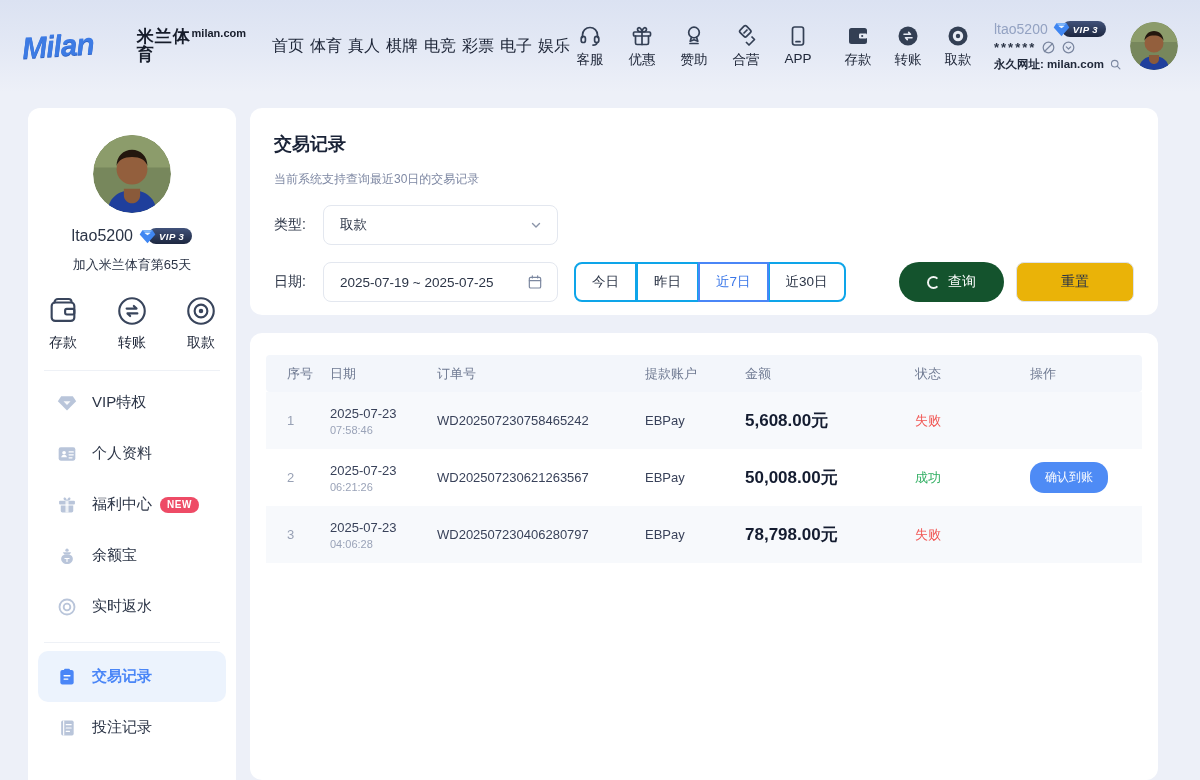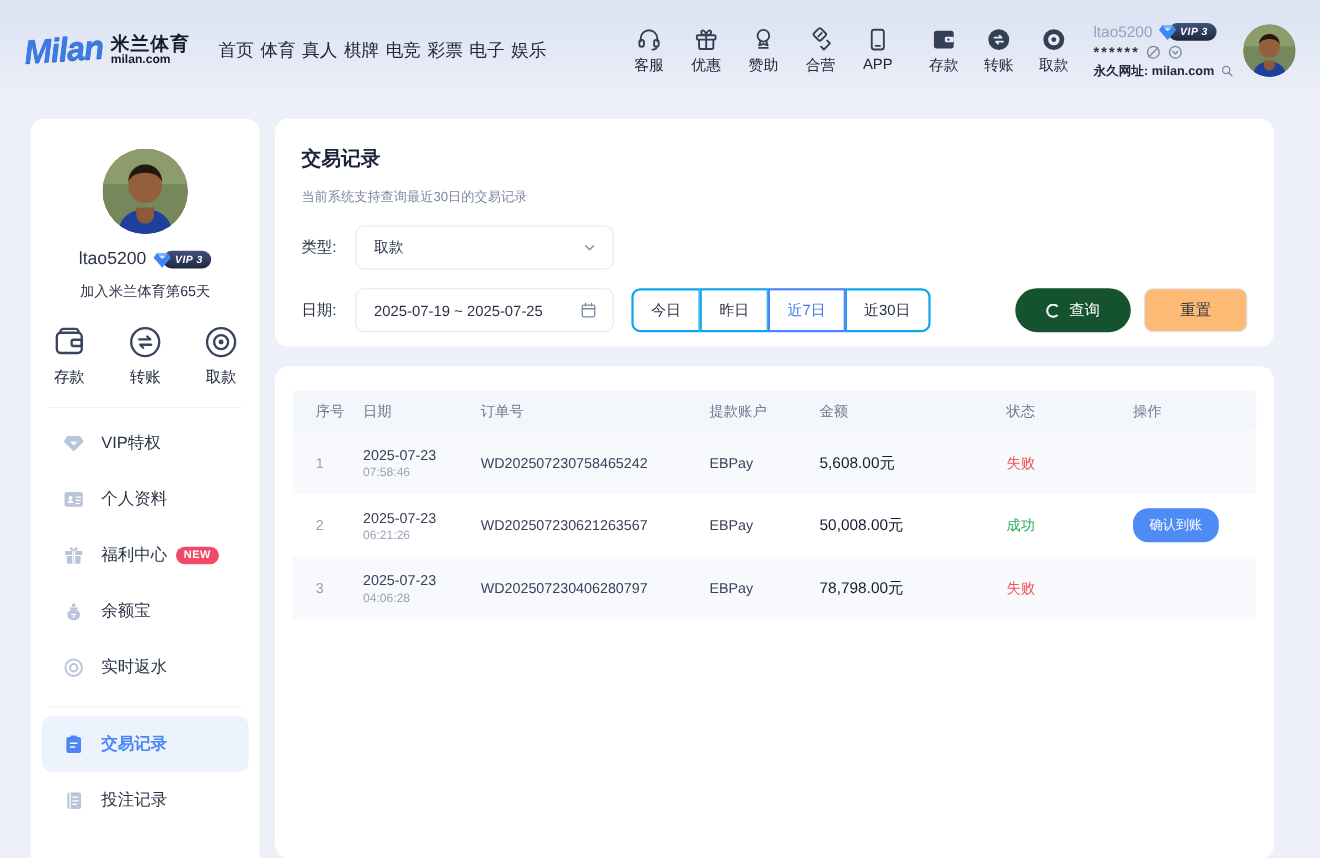--- a/index.html
+++ b/index.html
@@ -6,21 +6,21 @@
   html,body { width:1200px; height:780px; overflow:hidden; }
   body { font-family:"Liberation Sans", sans-serif; background:#edf0f8; position:relative; color:#2b3446; }
 
   
   .hdr { position:absolute; left:0; top:0; width:1200px; height:92px;
          background:linear-gradient(180deg,#dbe2f2 0%,#e4e9f5 55%,#edf0f8 100%);
          display:flex; align-items:center; padding:0 22px; }
   .logo { display:flex; align-items:center; gap:7px; cursor:pointer; }
   .logo-script { font-size:30px; font-weight:700; font-style:italic; color:#3d7be4;
                  letter-spacing:-1px; text-shadow:0 1px 0 #2f63c4; transform:rotate(-4deg); }
-  .logo-stack { display:flex; flex-direction:column; line-height:1.05; }
+  .logo-stack { display:flex; line-height:1.05;margin-left:36px; }
   .logo-cn { font-size:17px; font-weight:800; color:#161c2a; letter-spacing:1px; }
   .logo-dom { font-size:11px; font-weight:700; color:#161c2a; }
   .nav { display:flex; gap:6px; margin-left:26px; }
   .nav-item { font-size:16px; color:#20283a; cursor:pointer; white-space:nowrap; }
   .hdr-right { margin-left:auto; display:flex; align-items:center; }
   .hlink { display:flex; flex-direction:column; align-items:center; gap:3px; cursor:pointer; width:40px; }
   .hlink svg { width:24px; height:24px; color:#333f54; }
   .hlink .hlabel { font-size:13.5px; color:#20283a; white-space:nowrap; }
   .group-a { display:flex; gap:12px; }
   .group-b { display:flex; gap:10px; margin-left:20px; }
@@ -77,33 +77,33 @@
          display:flex; align-items:center; font-size:13.5px; color:#2b3446; cursor:pointer; white-space:nowrap; }
   .seg:first-child { border-radius:8px 0 0 8px; margin-left:0; }
   .seg:last-child { border-radius:0 8px 8px 0; }
   .seg.active { border-color:#4a86f7; color:#3b77e8; z-index:1; position:relative; }
   .btn-query { margin-left:auto; width:105px; height:40px; border:none; border-radius:20px; background:#14532d;
                color:#fff; font-size:14px; display:flex; align-items:center; justify-content:center; gap:8px;
                cursor:pointer; font-family:inherit; }
   .spinner { width:13px; height:13px; border-radius:50%; border:2px solid rgba(255,255,255,.95);
              border-right-color:transparent; animation:spin 1s linear infinite; }
   @keyframes spin { to { transform:rotate(360deg); } }
-  .btn-reset { margin-left:12px; width:94px; height:40px; border:1px solid #dee2ea; border-radius:8px;
-               background:#fdba74; color:#2b3446; font-size:14px; cursor:pointer; font-family:inherit; }
+  .btn-reset { margin-left:12px; width:118px; height:40px; border:1px solid #dee2ea; border-radius:8px;
+               background:#eab308; color:#2b3446; font-size:14px; cursor:pointer; font-family:inherit; }
 
   
   .thead, .trow { display:grid; grid-template-columns:64px 107px 208px 100px 170px 115px 1fr; align-items:center; }
   .thead { height:37px; background:#f3f6fb; border-radius:4px; font-size:13px; color:#6f7a92; }
   .thead > div:first-child, .trow > div:first-child { padding-left:21px; }
   .trow { height:57px; font-size:13px; color:#39425a; }
   .trow:nth-child(even) { background:#f7f9fc; }
   .cell-idx { color:#98a1b5; }
   .cell-dt .d { color:#39425a; }
   .cell-dt .t { color:#9aa3b8; font-size:11px; margin-top:3px; }
-  .cell-amt { font-weight:400; color:#141c30; font-size:14px; }
+  .cell-amt { font-weight:700; color:#141c30; font-size:17px; }
   .status.fail { color:#f15653; }
   .status.success { color:#2fae61; }
   .btn-confirm { background:#4e8bf5; color:#fff; border:none; border-radius:14px; padding:7px 15px;
                  font-size:12px; cursor:pointer; font-family:inherit; }
 </style>
 </head>
 <body>
 
 <header class="hdr">
   <div class="logo">

